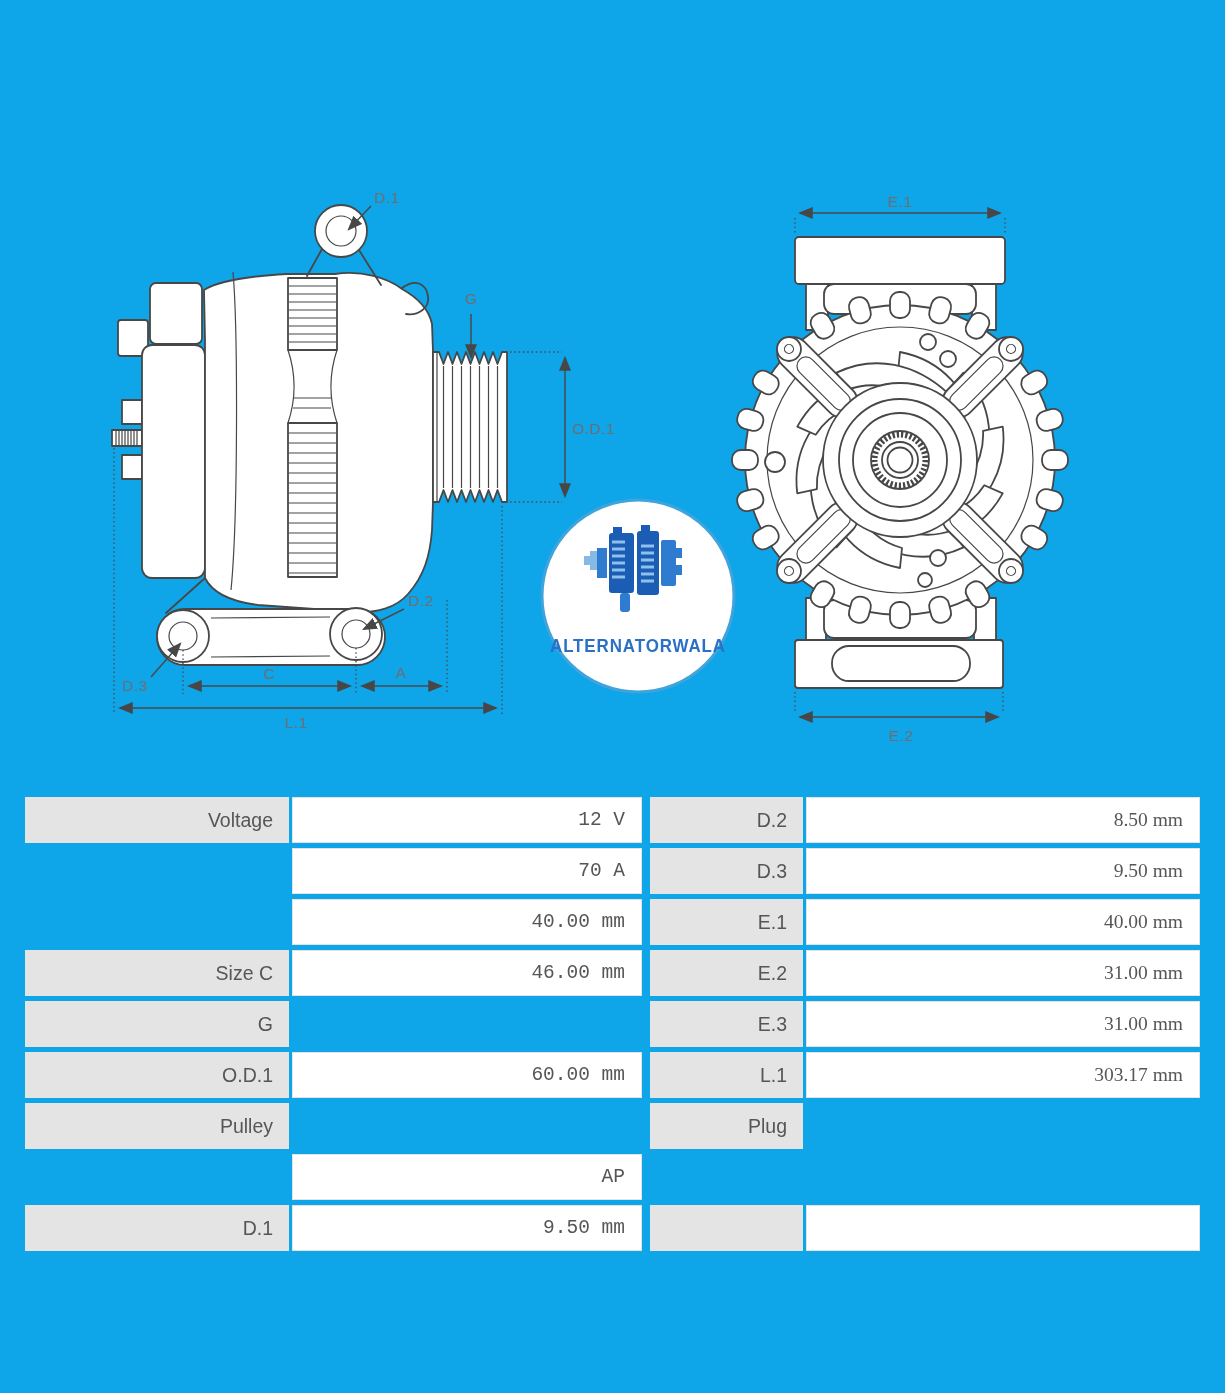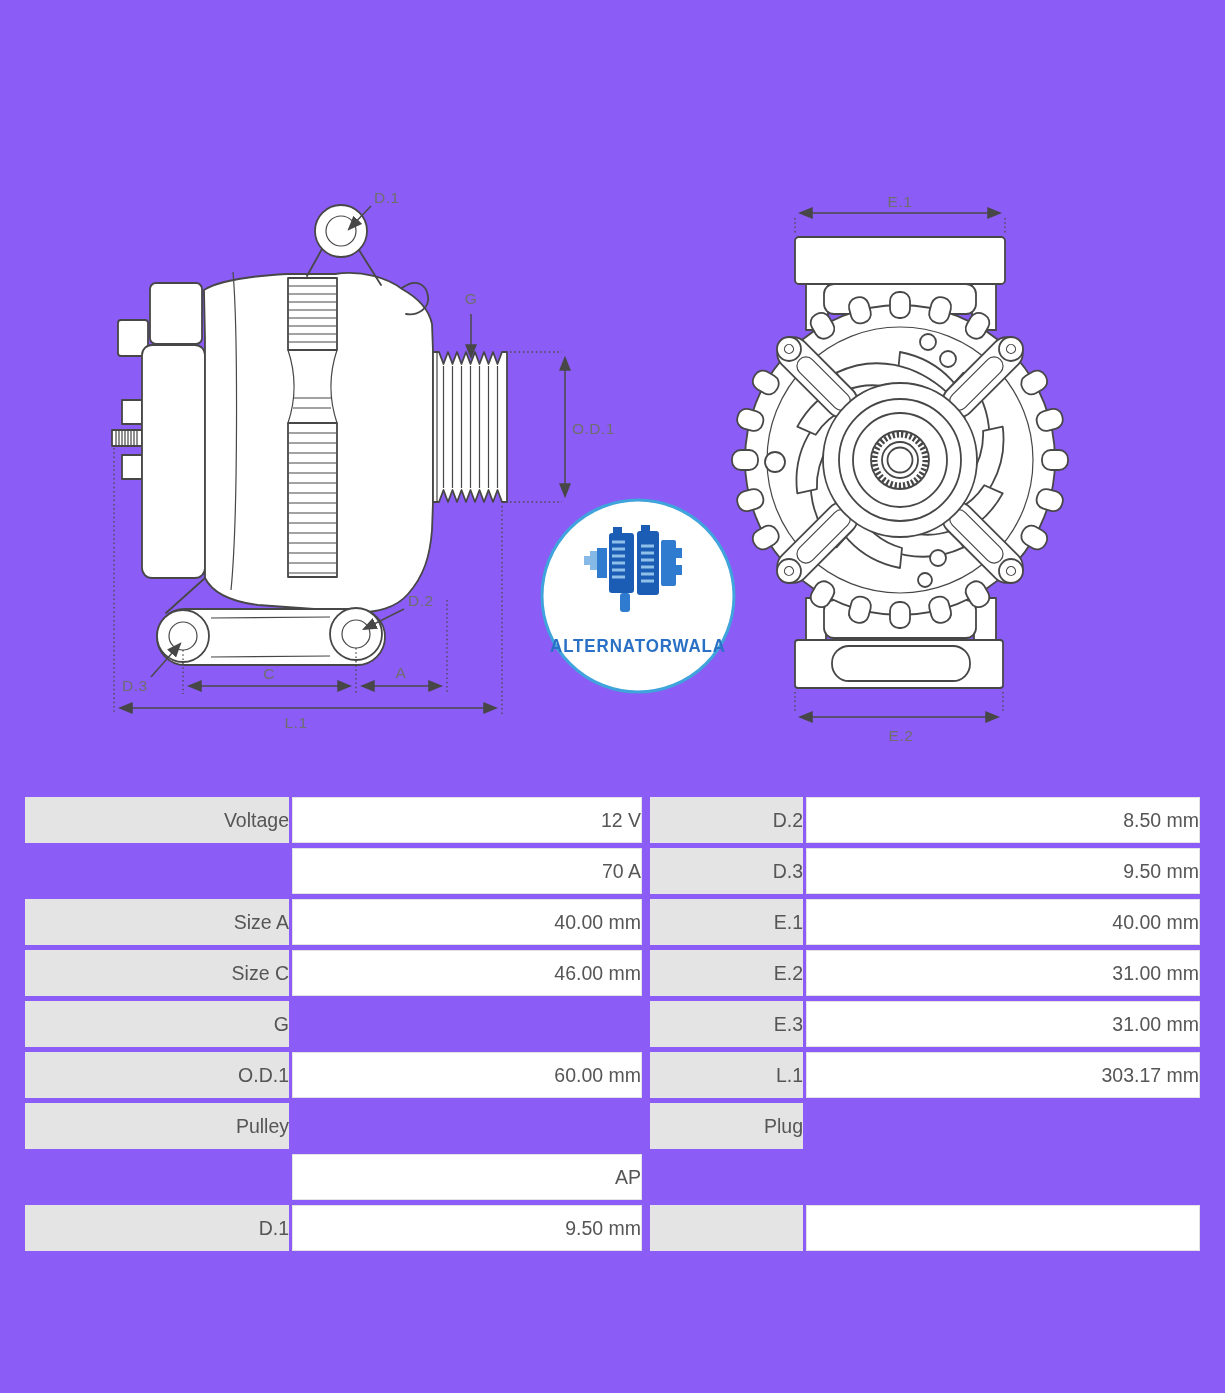--- a/index.html
+++ b/index.html
@@ -1,32 +1,32 @@
 <!DOCTYPE html>
 <html><head>
 <meta charset="utf-8">
 <style>
   html,body{margin:0;padding:0;background:#fff;}
-  .canvas{position:relative;width:1225px;height:1393px;background:#8b5cf6;overflow:hidden;
+  .canvas{position:relative;width:1225px;height:1393px;background:#0ea5e9;overflow:hidden;
           font-family:"Liberation Sans", sans-serif;}
   svg text{font-family:"Liberation Sans", sans-serif;}
   .dimtxt{font-size:15.5px;fill:#6e6e6e;letter-spacing:0.5px;}
   .draw{fill:none;stroke:#474747;stroke-width:1.8;stroke-linejoin:round;stroke-linecap:round;}
   .wfill{fill:#ffffff;stroke:#474747;stroke-width:1.8;stroke-linejoin:round;}
   .thin{fill:none;stroke:#474747;stroke-width:1.2;}
   .dim{fill:none;stroke:#4a4a4a;stroke-width:1.5;}
   .dot{fill:none;stroke:#4a4a4a;stroke-width:1.3;stroke-dasharray:1.5 2.8;}
   .spec-table{position:absolute;left:25px;top:797px;width:1175px;display:grid;
       grid-template-columns:264px 3px 350px 8px 153px 3px 1fr;
       grid-auto-rows:46px;row-gap:5px;}
   .cell{display:flex;align-items:center;justify-content:flex-end;
-      font-size:19.5px;color:#565656;white-space:nowrap;text-align:center;}
+      padding-right:16px;font-size:19.5px;color:#565656;white-space:nowrap;text-align:center;}
   .lbl{background:#e4e4e4;}
   .val{background:#ffffff;border:1px solid #e3e3e3;}
-  .c1{grid-column:1;} .c2{grid-column:3;} .c3{grid-column:5;} .c4{grid-column:7;}
+  .c1{grid-column:1;} .c2{grid-column:3;font-family:Liberation Mono, monospace;} .c3{grid-column:5;} .c4{grid-column:7;font-family:Liberation Serif, serif;}
 </style>
 </head>
 <body>
 
 <div class="canvas">
 
 <svg width="1225" height="790" viewBox="0 0 1225 790">
   <defs>
     <marker id="ah" viewBox="0 0 10 8" refX="8.5" refY="4" markerWidth="10" markerHeight="8" orient="auto-start-reverse">
       <path d="M0,0 L10,4 L0,8 z" fill="#474747"></path>
@@ -214,21 +214,20 @@
 <div class="spec-table">
   <div class="cell lbl c1">Voltage</div>
   <div class="cell val c2">12 V</div>
   <div class="cell lbl c3">D.2</div>
   <div class="cell val c4">8.50 mm</div>
 
   <div class="cell val c2">70 A</div>
   <div class="cell lbl c3">D.3</div>
   <div class="cell val c4">9.50 mm</div>
 
-  <div class="cell lbl c1">Size A</div>
   <div class="cell val c2">40.00 mm</div>
   <div class="cell lbl c3">E.1</div>
   <div class="cell val c4">40.00 mm</div>
 
   <div class="cell lbl c1">Size C</div>
   <div class="cell val c2">46.00 mm</div>
   <div class="cell lbl c3">E.2</div>
   <div class="cell val c4">31.00 mm</div>
 
   <div class="cell lbl c1">G</div>

